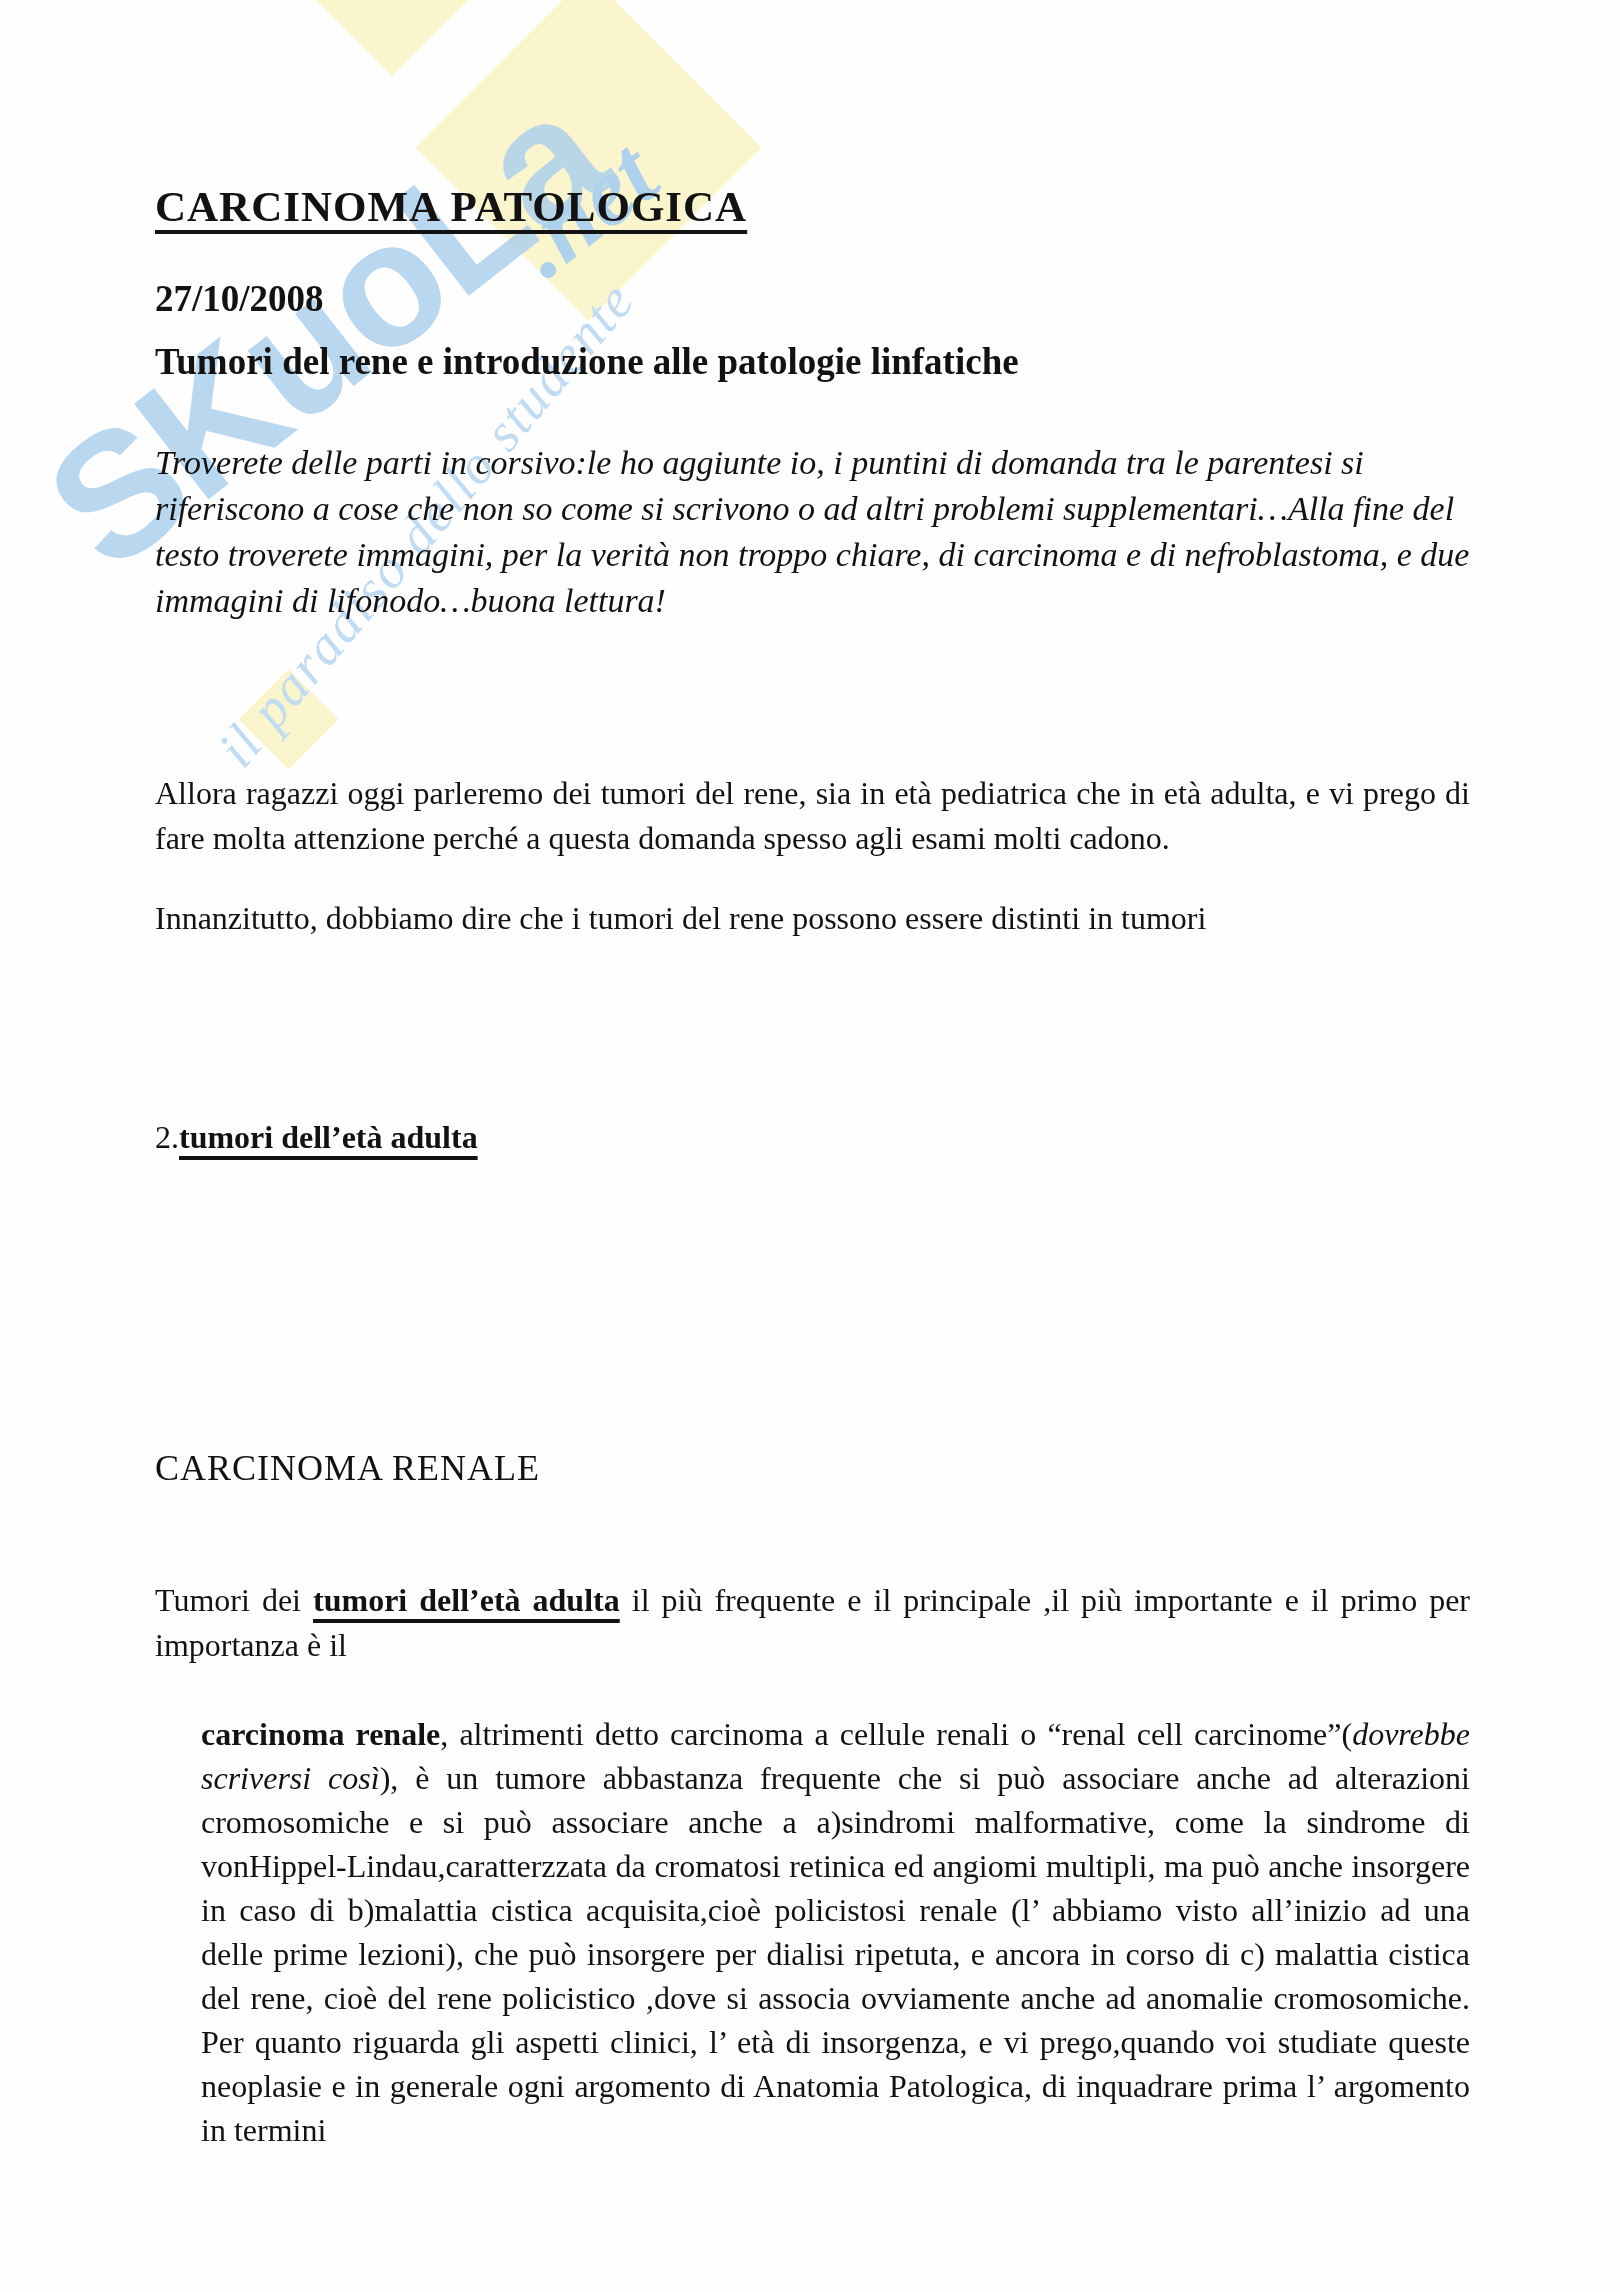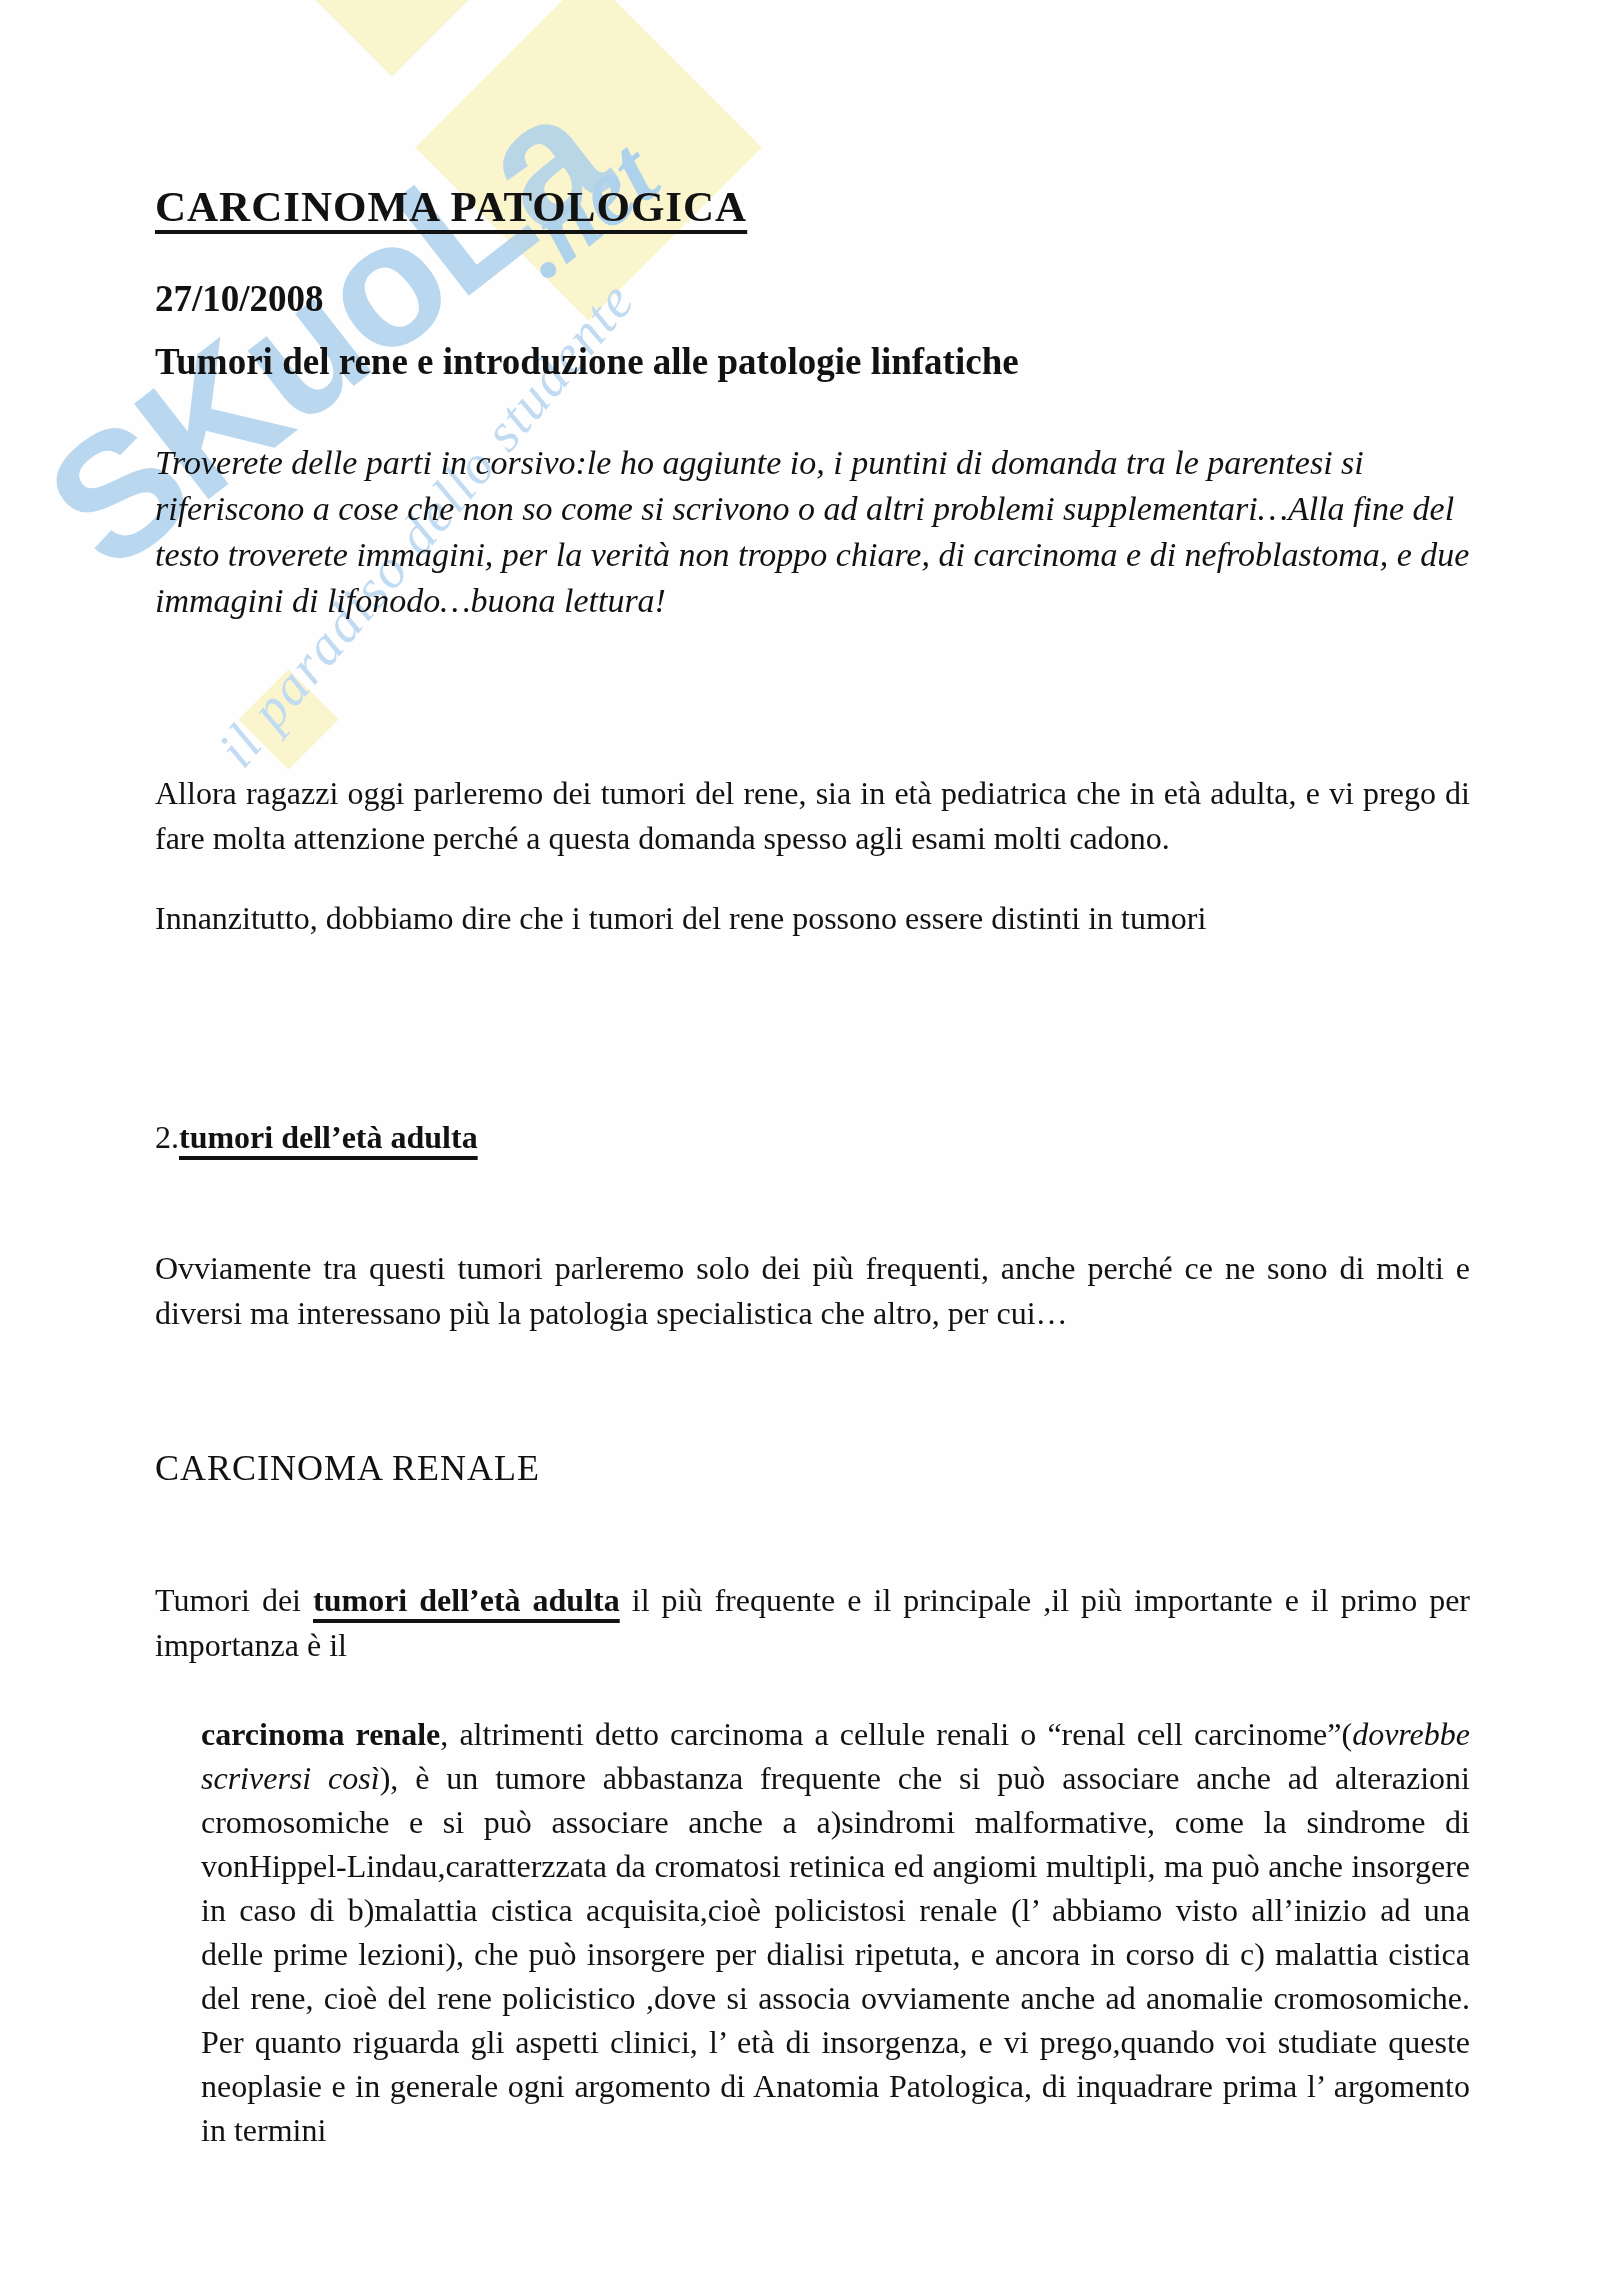--- a/index.html
+++ b/index.html
@@ -84,21 +84,20 @@
 
   <div class="blk doc-intro">Troverete delle parti in corsivo:le ho aggiunte io, i puntini di domanda tra le parentesi si riferiscono a cose che non so come si scrivono o ad altri problemi supplementari…Alla fine del testo troverete immagini, per la verità non troppo chiare, di carcinoma e di nefroblastoma, e due immagini di lifonodo…buona lettura!</div>
 
   <div class="blk just p-allora">Allora ragazzi oggi parleremo dei tumori del rene, sia in età pediatrica che in età adulta, e vi prego di fare molta attenzione perché a questa domanda spesso agli esami molti cadono.</div>
 
   <div class="blk p-innanzi">Innanzitutto, dobbiamo dire che i tumori del rene possono essere distinti in tumori</div>
 
 
   <div class="blk p-item2"><span>2.</span><span class="r-bu">tumori dell’età adulta</span></div>
 
-  <div class="blk just p-ovviamente">Ovviamente tra questi tumori parleremo solo dei più frequenti, anche perché ce ne sono di molti e diversi ma interessano più la patologia specialistica che altro, per cui…</div>
 
   <div class="blk sec-heading">CARCINOMA RENALE</div>
 
   <div class="blk just p-alloradei"><span>Tumori dei </span><span class="r-bu">tumori dell’età adulta</span><span> il più frequente e il principale ,il più importante e il primo per importanza è il</span></div>
 
   <div class="blk just p-carcinoma"><span class="r-b">carcinoma renale</span><span>, altrimenti detto carcinoma a cellule renali o “renal cell carcinome”(</span><span class="r-i">dovrebbe scriversi così</span><span>), è un tumore abbastanza frequente che si può associare anche ad alterazioni cromosomiche e si può associare anche a a)sindromi malformative, come la sindrome di vonHippel-Lindau,caratterzzata da cromatosi retinica ed angiomi multipli, ma può anche insorgere in caso di b)malattia cistica acquisita,cioè policistosi renale (l’ abbiamo visto all’inizio ad una delle prime lezioni), che può insorgere per dialisi ripetuta, e ancora in corso di c) malattia cistica del rene, cioè del rene policistico ,dove si associa ovviamente anche ad anomalie cromosomiche. Per quanto riguarda gli aspetti clinici, l’ età di insorgenza, e vi prego,quando voi studiate queste neoplasie e in generale ogni argomento di Anatomia Patologica, di inquadrare prima l’ argomento in termini</span></div>
 
 </div>
 
 

